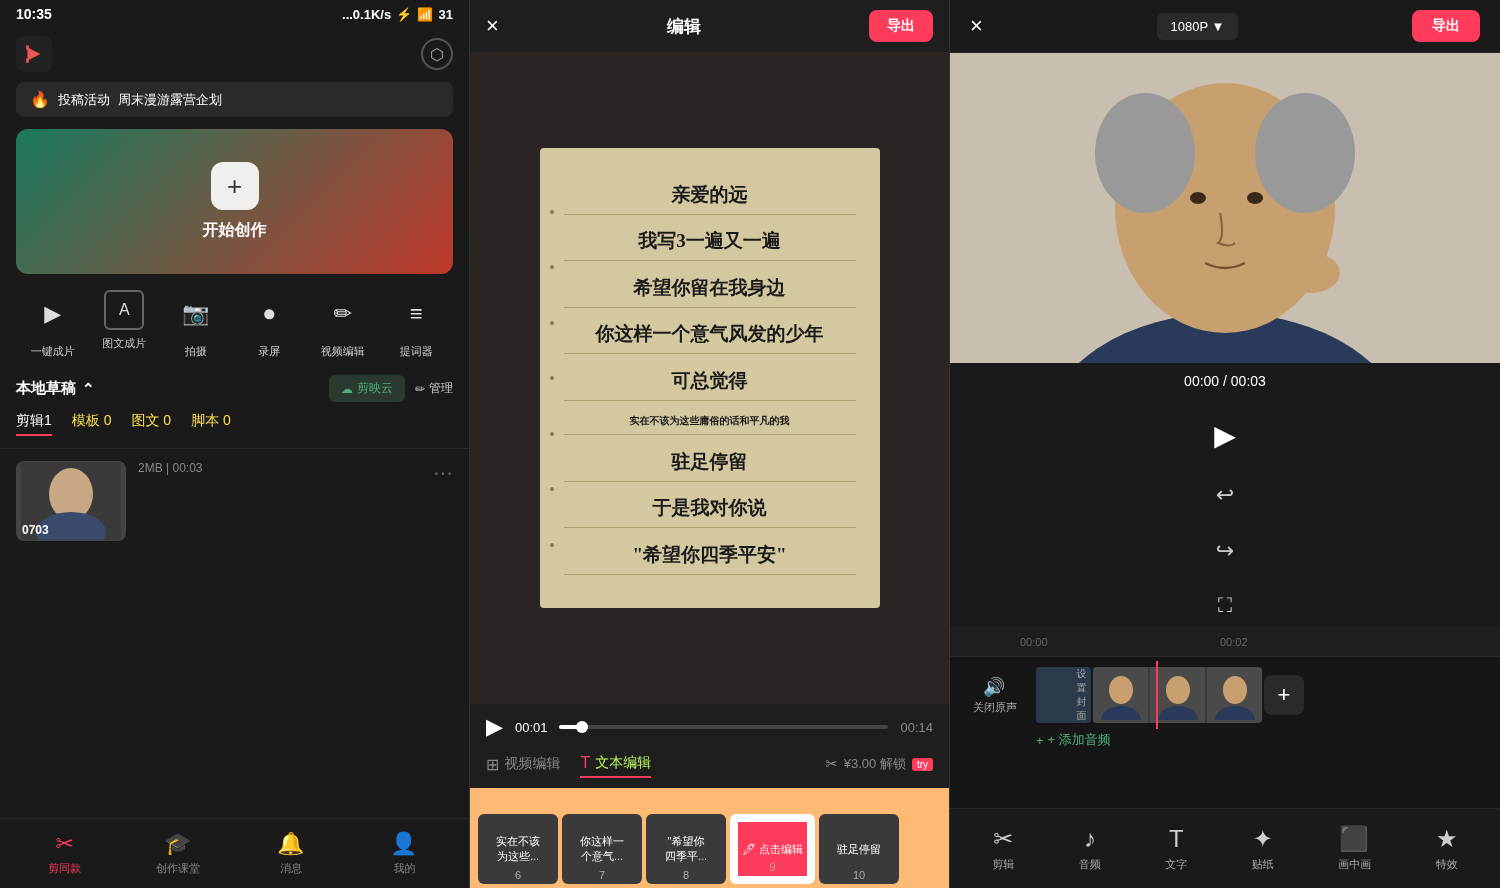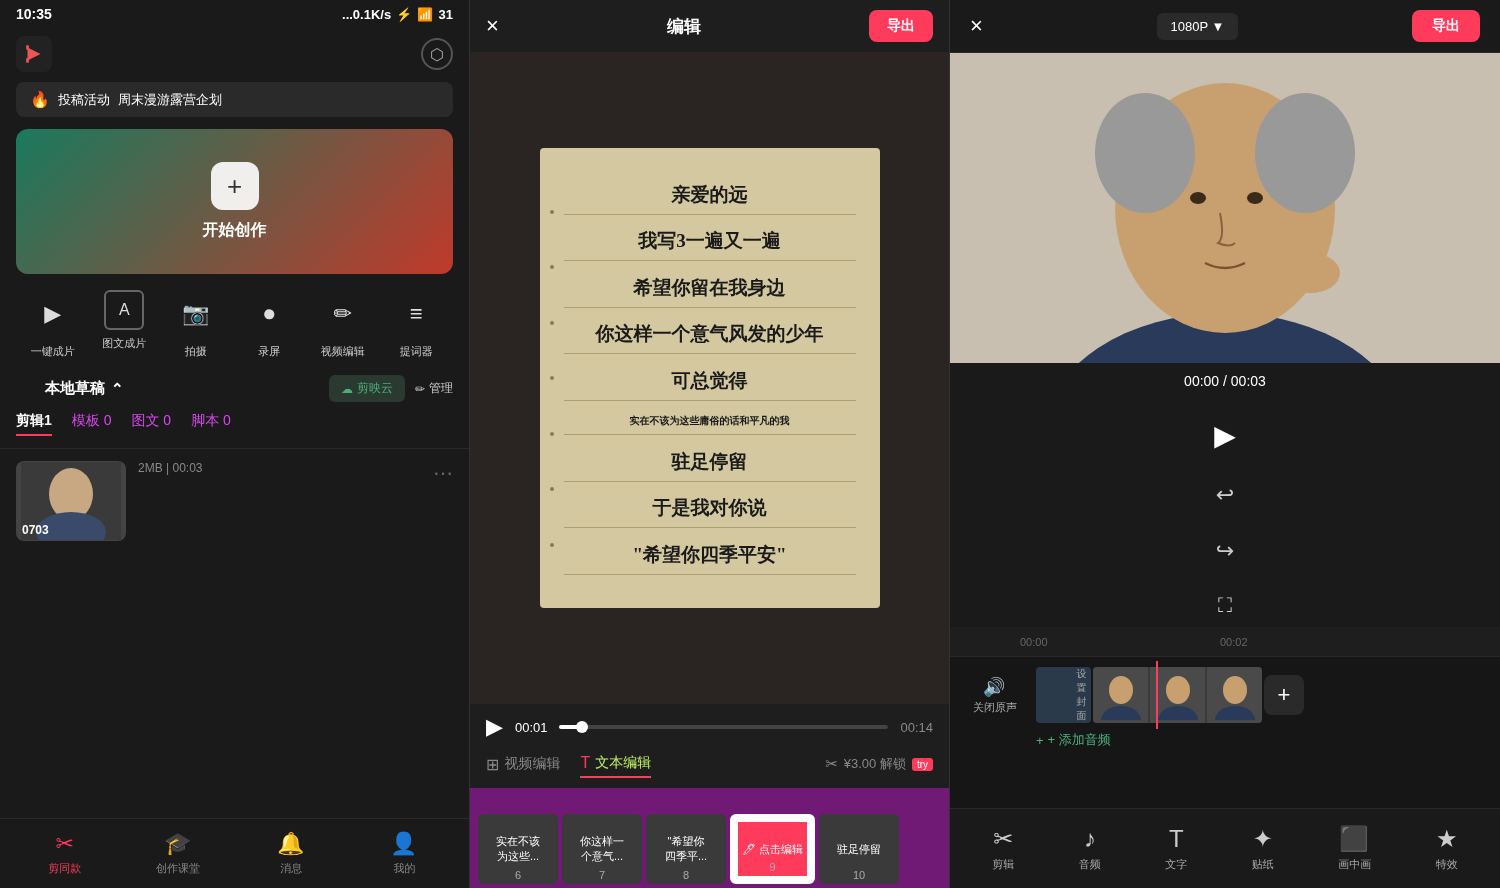--- a/index.html
+++ b/index.html
@@ -139,21 +139,20 @@
       align-items: center;
       padding: 0 16px 10px;
     }
     .draft-title-row {
       display: flex;
       align-items: center;
       gap: 6px;
       color: #fff;
       font-size: 15px;
       font-weight: 600;
-      margin-left: 29px;
     }
     .draft-actions {
       display: flex;
       gap: 10px;
     }
     .btn-cloud {
       background: #2a3a30;
       color: #4caf7a;
       border: none;
       border-radius: 6px;
@@ -175,27 +174,27 @@
       gap: 4px;
     }
     .tabs-row {
       display: flex;
       gap: 20px;
       padding: 0 16px 12px;
       border-bottom: 1px solid #2a2a2a;
     }
     .tab-item {
       font-size: 14px;
-      color: #d946ef;
+      color: #fde047;
       cursor: pointer;
       padding-bottom: 4px;
     }
     .tab-item.active {
       color: #fff;
-      font-weight: 700;
+      font-weight: 400;
       border-bottom: 2px solid #ff3b5c;
     }
     .draft-list {
       flex: 1;
       overflow-y: auto;
       padding: 12px 16px;
     }
     .draft-item {
       display: flex;
       align-items: flex-start;
@@ -431,21 +430,21 @@
     }
     .try-badge {
       background: #ff3b5c;
       color: #fff;
       font-size: 10px;
       padding: 1px 5px;
       border-radius: 3px;
     }
     .mid-timeline {
       height: 100px;
-      background: #701a75;
+      background: #fdba74;
       overflow-x: auto;
       display: flex;
       align-items: flex-end;
       padding: 8px 8px 4px;
       gap: 4px;
     }
     .timeline-clip {
       height: 70px;
       min-width: 80px;
       border-radius: 6px;

